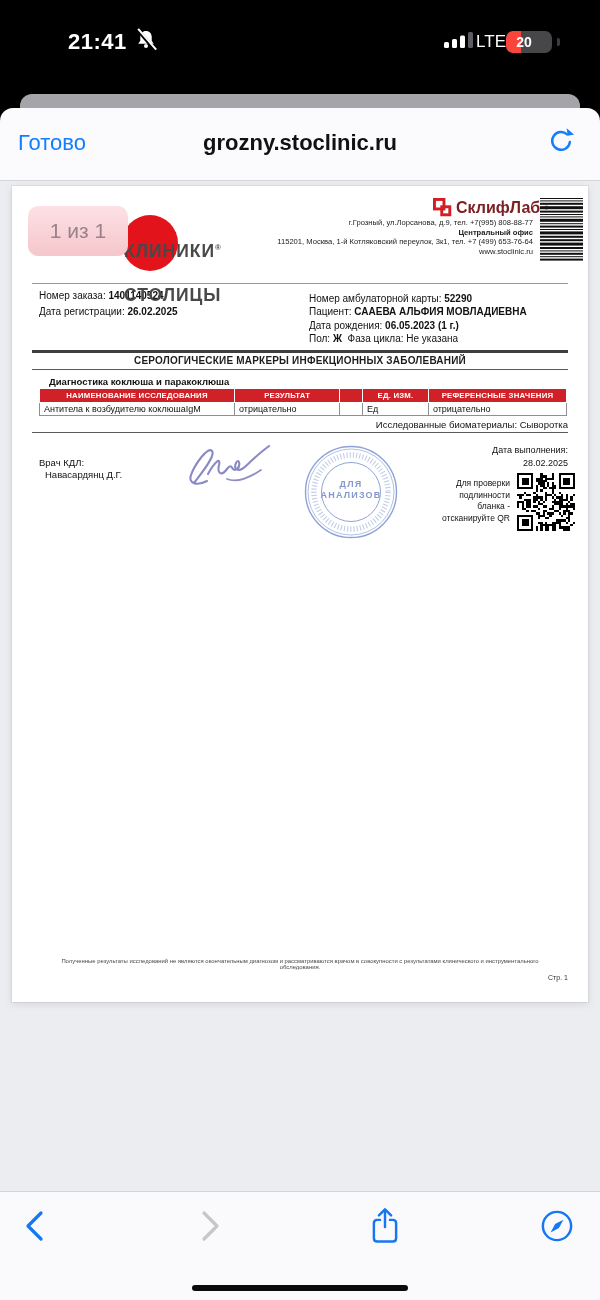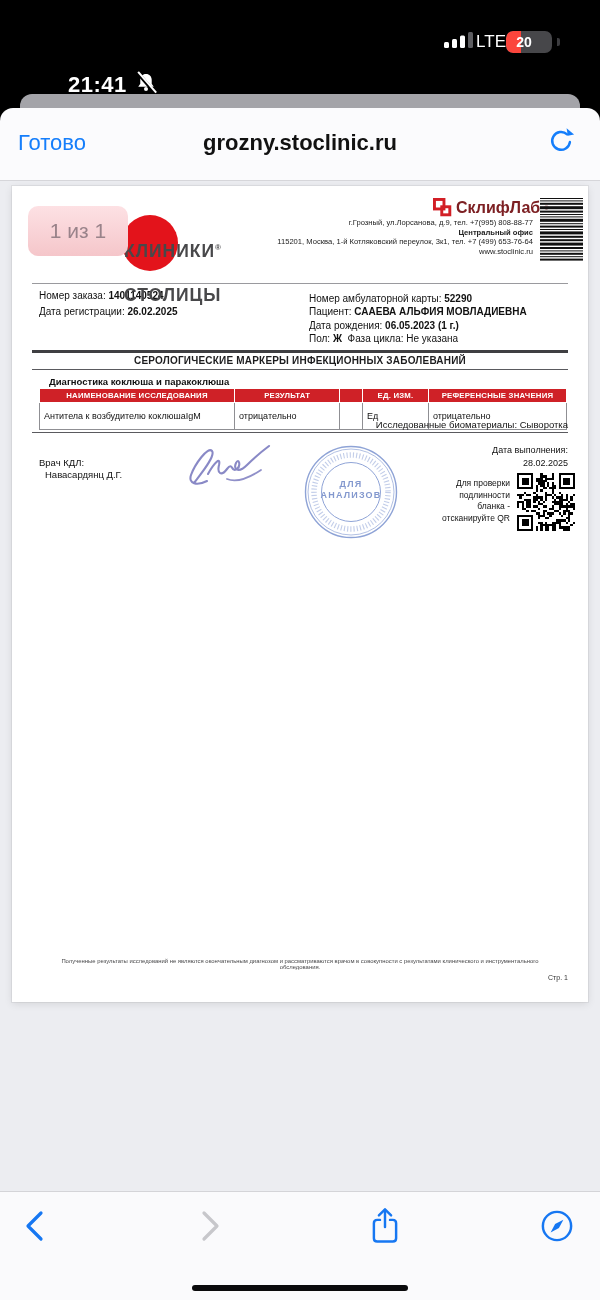--- a/index.html
+++ b/index.html
@@ -5,21 +5,21 @@
   * { box-sizing: border-box; margin: 0; padding: 0; }
   html,body { width:600px; height:1300px; }
   body {
     background:#000; position:relative; overflow:hidden;
     font-family:"Liberation Sans", sans-serif;
   }
   .abs { position:absolute; }
 
   
   .status-bar { left:0; top:0; width:600px; height:94px; color:#fff; }
-  .sb-left { position:absolute; left:68px; top:28px; display:flex; align-items:center; gap:7px;margin-top:43px; }
+  .sb-left { position:absolute; left:68px; top:28px; display:flex; align-items:center; gap:7px; }
   .sb-time { font-size:22px; font-weight:700; letter-spacing:.5px; }
   .sb-right { position:absolute; right:48px; top:31px; display:flex; align-items:center; gap:0; }
   .sb-lte { font-size:17px; font-weight:500; }
   .battery { position:relative; width:46px; height:22px; background:#47474a; border-radius:7px; overflow:hidden; }
   .battery-fill { position:absolute; left:0; top:0; width:15px; height:22px; background:#fb453c; border-radius:7px 0 0 7px; }
   .battery-pct { position:absolute; left:0; top:0; width:30px; height:22px; display:flex; align-items:center; justify-content:center;
     font-size:14px; font-weight:700; color:#fff; padding-left:6px; }
   .battery-nub { position:absolute; right:40px; top:38px; width:3px; height:8px; background:#3c3c3f; border-radius:0 2px 2px 0; }
 
   
@@ -60,21 +60,21 @@
   .order-block { left:27px; top:102px; font-size:10px; line-height:15.5px; color:#111; }
   .patient-block { left:297px; top:106px; font-size:10px; line-height:13.4px; color:#111; }
   .b { font-weight:700; }
 
   .section-title { left:0; top:169px; width:576px; text-align:center; font-size:10px; font-weight:700; color:#1d1d1f; letter-spacing:.2px; }
   .subsection { left:37px; top:190px; font-size:9.5px; font-weight:700; color:#111; }
 
   table.results { position:absolute; left:27px; top:202px; width:528px; border-collapse:collapse; table-layout:fixed; }
   table.results th { background:#cf2127; color:#fff; font-size:7.8px; font-weight:700; height:14px;
     border:1px solid #fff; text-align:center; letter-spacing:.2px; }
-  table.results td { font-size:9px; color:#111; height:13px; border:1px solid #8f8f93; padding:8px 4px; background:#fff; }
+  table.results td { font-size:9px; color:#111; height:13px; border:1px solid #8f8f93; padding:1px 4px; background:#fff; }
   .col1{width:37%}.col2{width:20%}.col3{width:4.3%}.col4{width:12.5%}.col5{width:26.2%}
 
   .biomat { right:20px; top:233px; font-size:9.5px; color:#111; }
   .date-done { right:20px; top:258px; text-align:right; font-size:9px; line-height:12.5px; color:#111; }
   .doctor { left:27px; top:271px; font-size:9.5px; line-height:12px; color:#111; }
   .doctor .ind { padding-left:6px; }
 
   .signature { left:165px; top:253px; }
   .stamp { left:292px; top:259px; width:94px; height:94px; opacity:.85; }
   .stamp-text { position:absolute; left:0; top:34px; width:94px; text-align:center; color:#6e87c6;

